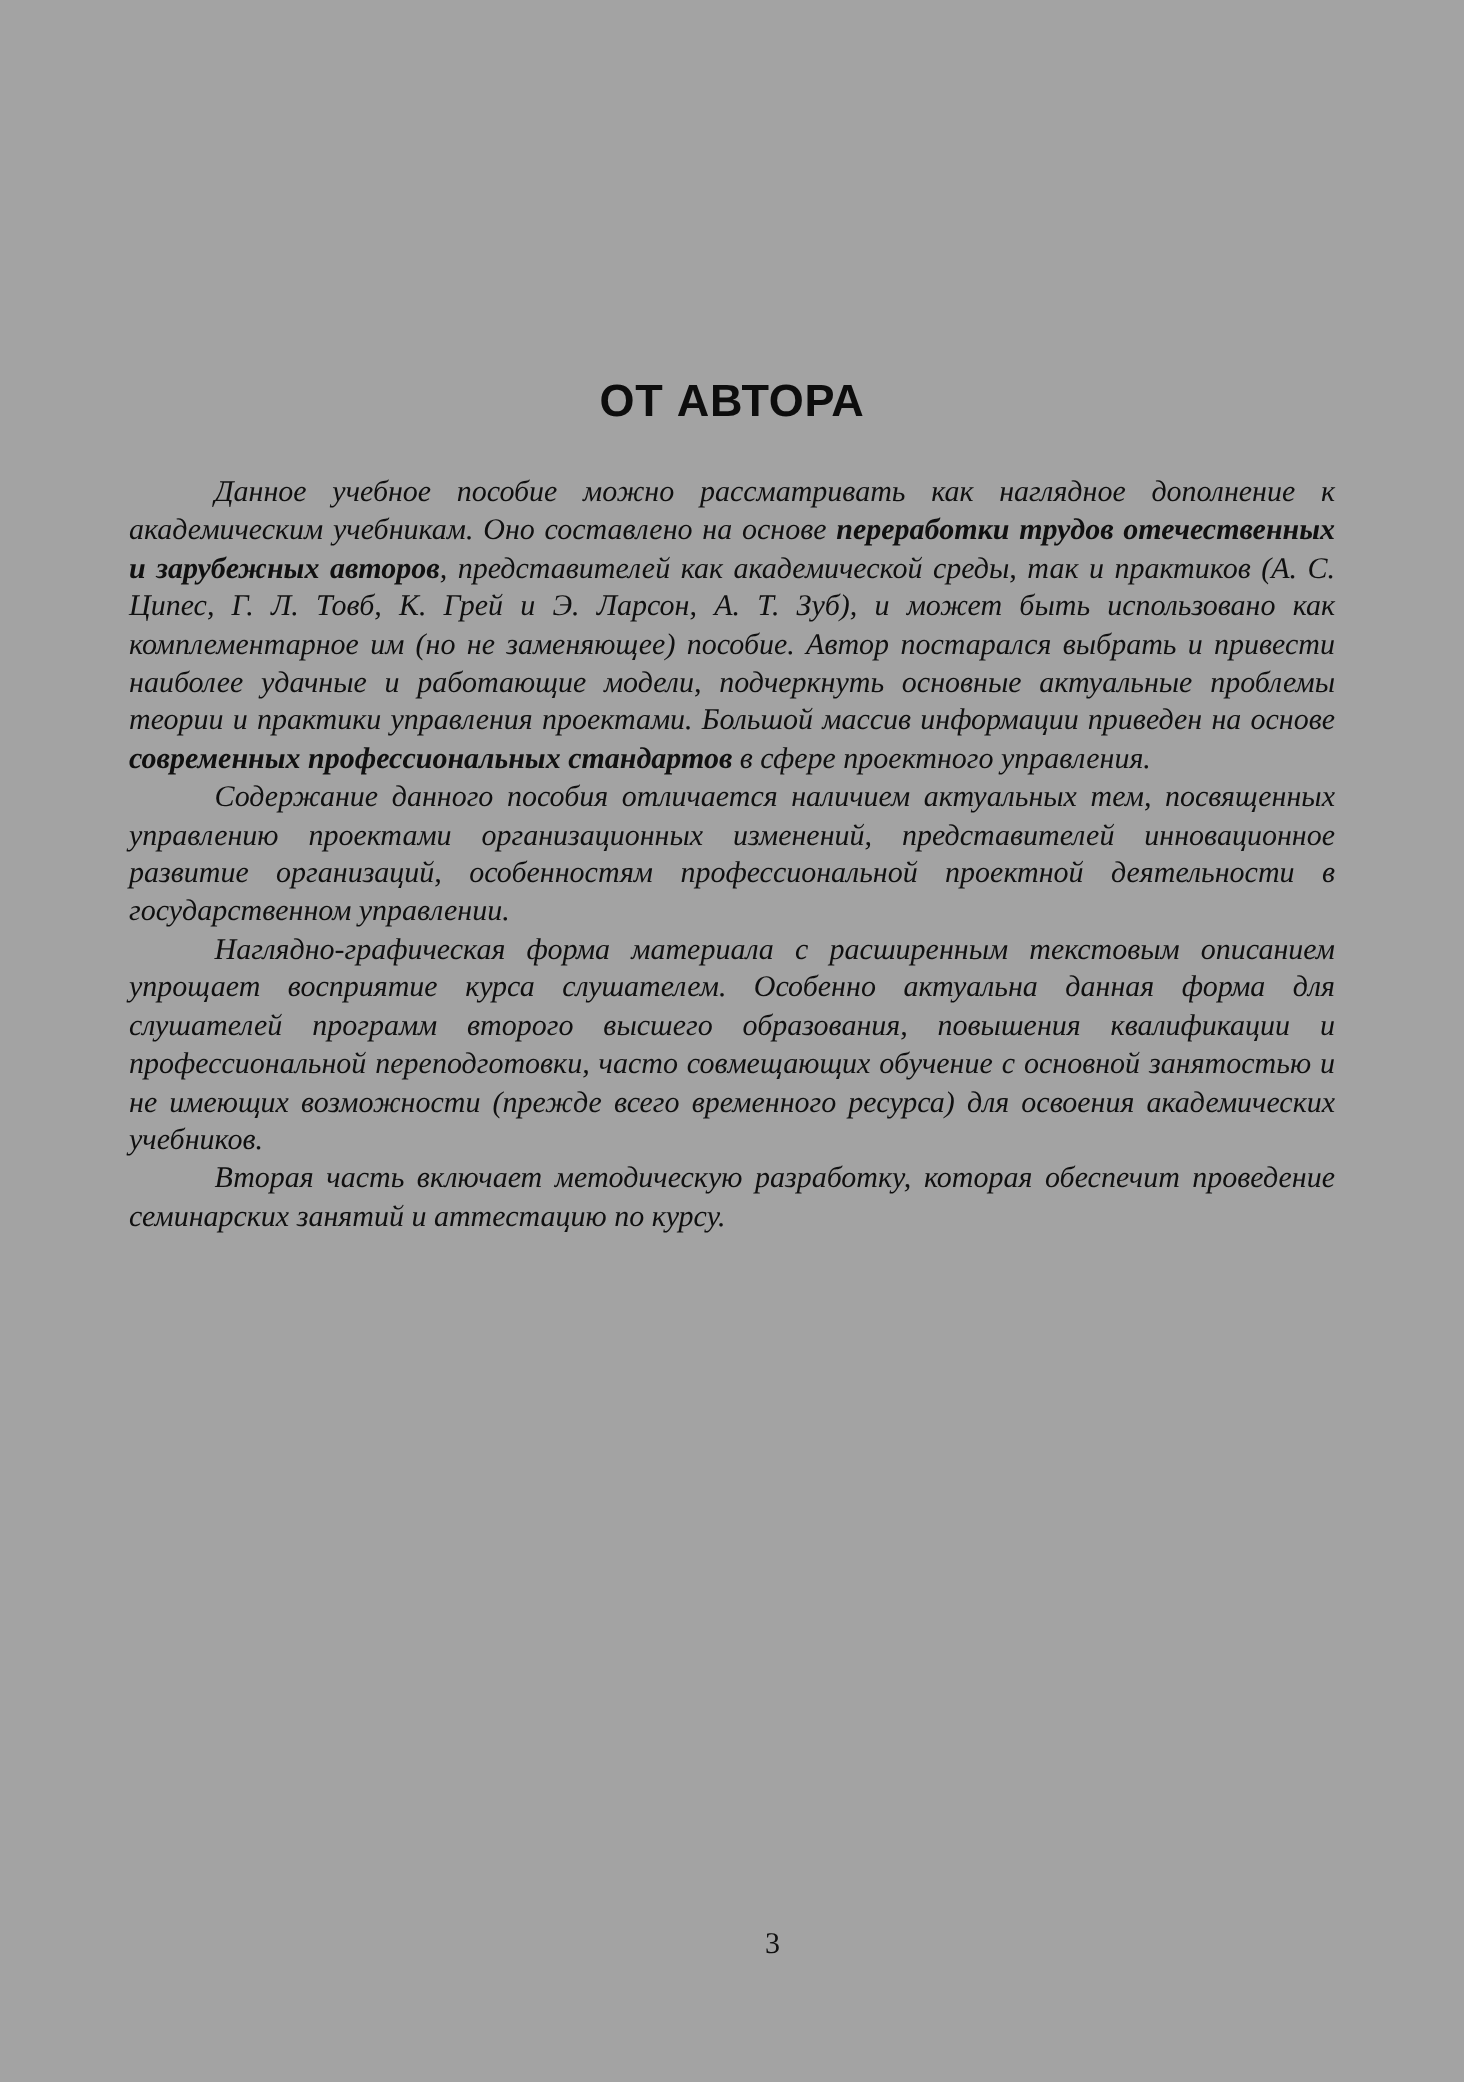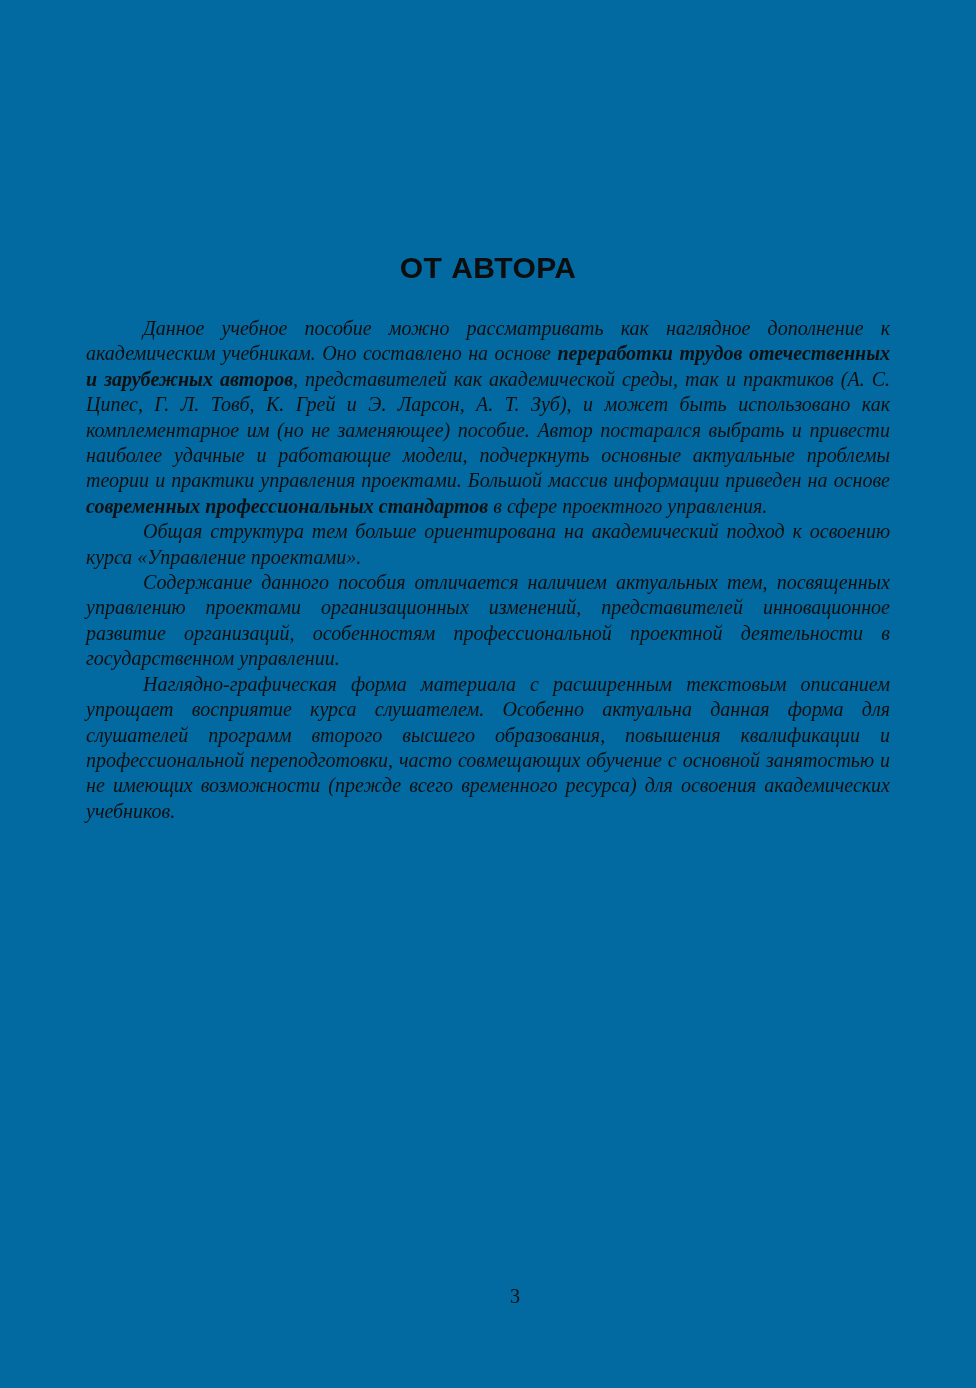--- a/index.html
+++ b/index.html
@@ -4,21 +4,21 @@
 <style>
   html, body {
     margin: 0;
     padding: 0;
     background: #ffffff;
   }
   .page {
     position: relative;
     width: 976px;
     height: 1388px;
-    background: #0369a1;
+    background: #a3a3a3;
     overflow: hidden;
     color: #101010;
     font-family: "Liberation Serif", serif;
   }
   .title {
     margin: 0;
     padding-top: 252px;
     text-align: center;
     font-family: "Liberation Sans", sans-serif;
     font-weight: 700;
@@ -55,19 +55,19 @@
   }
 </style>
 </head>
 <body>
 
 <div class="page">
   <h1 class="title">ОТ АВТОРА</h1>
 
   <div class="body-text">
     <p><span>Данное учебное пособие можно рассматривать как наглядное дополнение к академическим учебникам. Оно составлено на основе </span><span class="run-bold">переработки трудов отечественных и зарубежных авторов</span><span>, представителей как академической среды, так и практиков (А. С. Ципес, Г. Л. Товб, К. Грей и Э. Ларсон, А. Т. Зуб), и может быть использовано как комплементарное им (но не заменяющее) пособие. Автор постарался выбрать и привести наиболее удачные и работающие модели, подчеркнуть основные актуальные проблемы теории и практики управления проектами. Большой массив информации приведен на основе </span><span class="run-bold">современных профессиональных стандартов</span><span> в сфере проектного управления.</span></p>
-    <p><span>Общая структура тем больше ориентирована на академический подход к освоению курса «Управление проектами».</span></p>
     <p><span>Содержание данного пособия отличается наличием актуальных тем, посвященных управлению проектами организационных изменений, представителей инновационное развитие организаций, особенностям профессиональной проектной деятельности в государственном управлении.</span></p>
     <p><span>Наглядно-графическая форма материала с расширенным текстовым описанием упрощает восприятие курса слушателем. Особенно актуальна данная форма для слушателей программ второго высшего образования, повышения квалификации и профессиональной переподготовки, часто совмещающих обучение с основной занятостью и не имеющих возможности (прежде всего временного ресурса) для освоения академических учебников.</span></p>
+    <p><span>Вторая часть включает методическую разработку, которая обеспечит проведение семинарских занятий и аттестацию по курсу.</span></p>
   </div>
 
   <div class="page-number">3</div>
 </div>
 
 </body></html>

